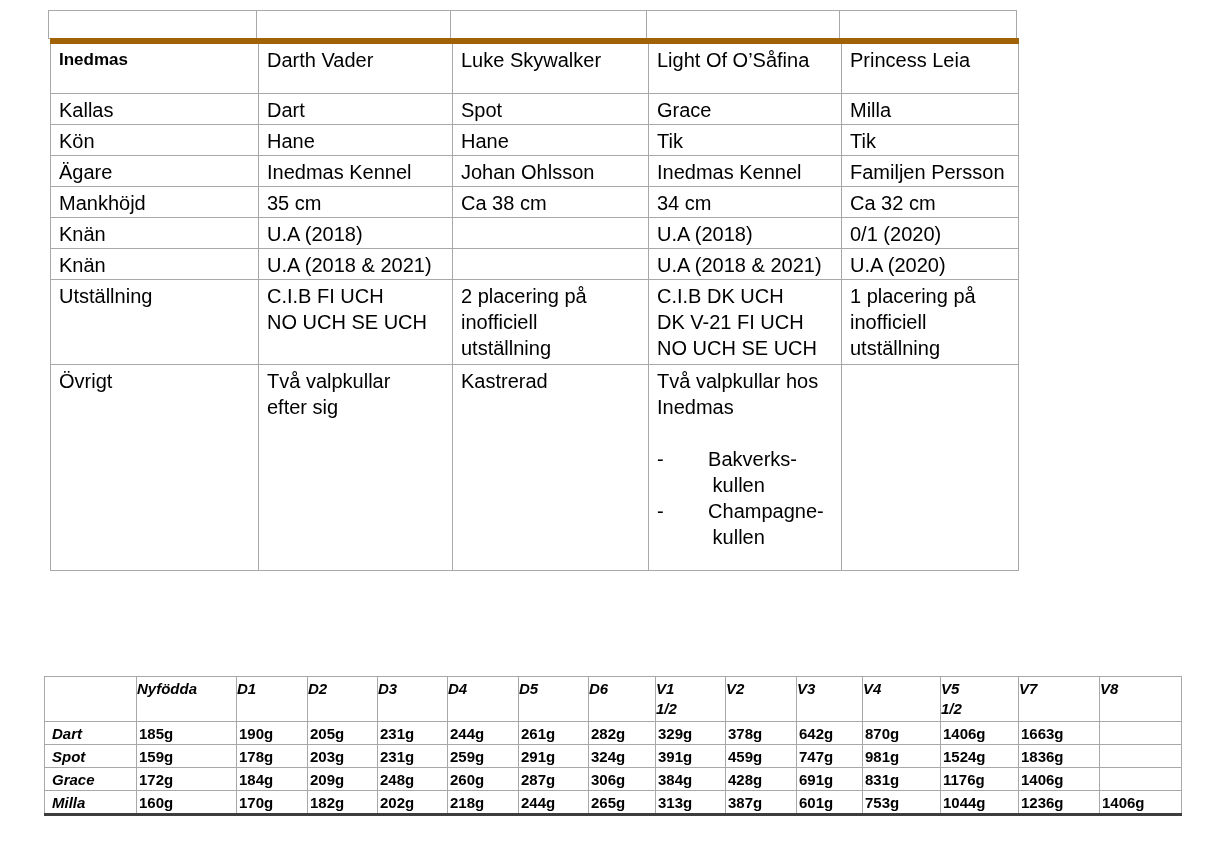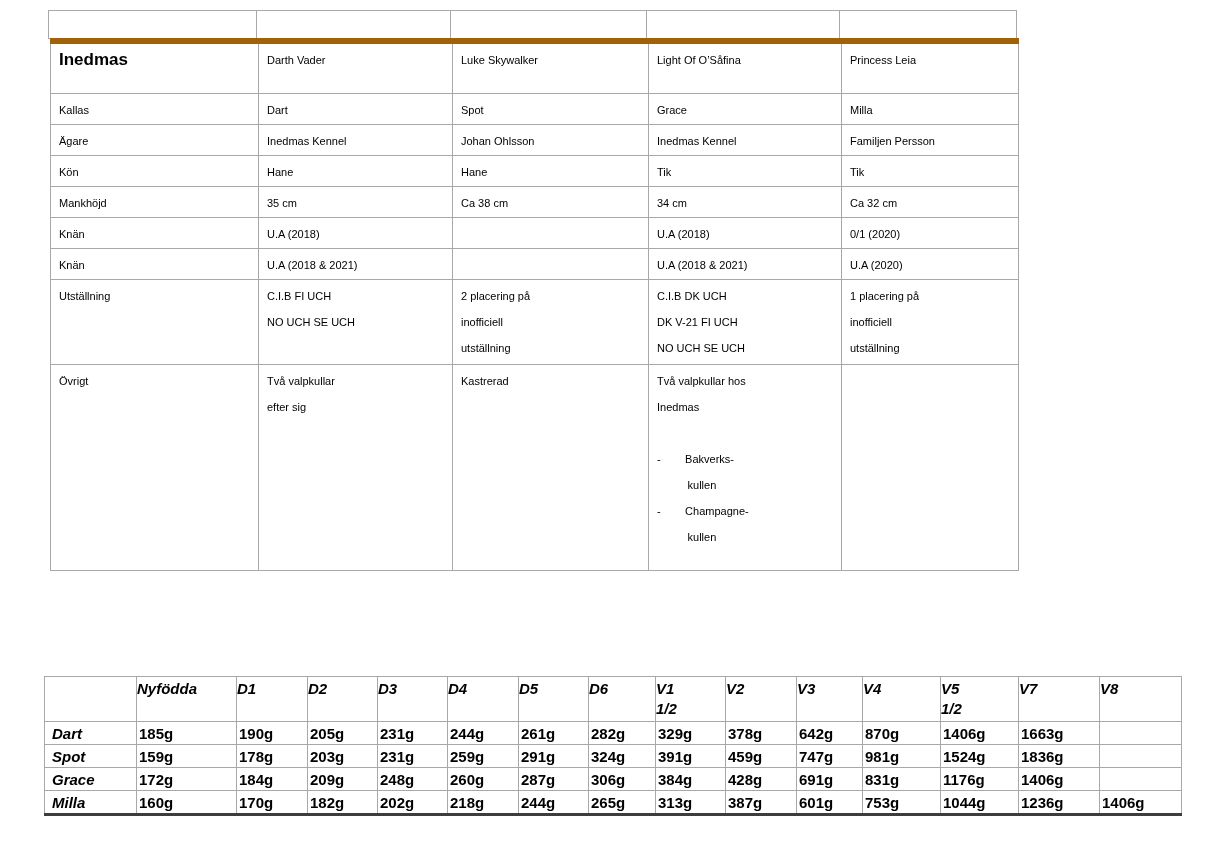--- a/index.html
+++ b/index.html
@@ -15,21 +15,21 @@
   
   .t-empty{position:absolute;left:48px;top:10px;width:968px;}
   .t-empty td{border:1px solid #a8a8a8;height:25px;background:#fff;}
 
   
   .t-main{position:absolute;left:50px;top:38px;width:968px;border-top:6px solid #a16207;}
   .t-main td{
     border:1px solid #a8a8a8;
     vertical-align:top;
     padding:3px 8px 1px 8px;
-    font-size:11px;
+    font-size:20px;
     line-height:26px;
     white-space:pre-wrap;
     background:#fff;
   }
   .t-main .ttl{font-weight:bold;font-size:17px;}
 
   
   .t-weights{position:absolute;left:44px;top:676px;width:1137px;border-bottom:3px solid #3d3d3d;}
   .t-weights td{
     border:1px solid #a8a8a8;
@@ -88,32 +88,32 @@
       <td>Princess Leia</td>
     </tr>
     <tr style="height:30px">
       <td>Kallas</td>
       <td>Dart</td>
       <td>Spot</td>
       <td>Grace</td>
       <td>Milla</td>
     </tr>
     <tr style="height:30px">
+      <td>Kön</td>
+      <td>Hane</td>
+      <td>Hane</td>
+      <td>Tik</td>
+      <td>Tik</td>
+    </tr>
+    <tr style="height:30px">
       <td>Ägare</td>
       <td>Inedmas Kennel</td>
       <td>Johan Ohlsson</td>
       <td>Inedmas Kennel</td>
       <td>Familjen Persson</td>
-    </tr>
-    <tr style="height:30px">
-      <td>Kön</td>
-      <td>Hane</td>
-      <td>Hane</td>
-      <td>Tik</td>
-      <td>Tik</td>
     </tr>
     <tr style="height:30px">
       <td>Mankhöjd</td>
       <td>35 cm</td>
       <td>Ca 38 cm</td>
       <td>34 cm</td>
       <td>Ca 32 cm</td>
     </tr>
     <tr style="height:30px">
       <td>Knän</td>

